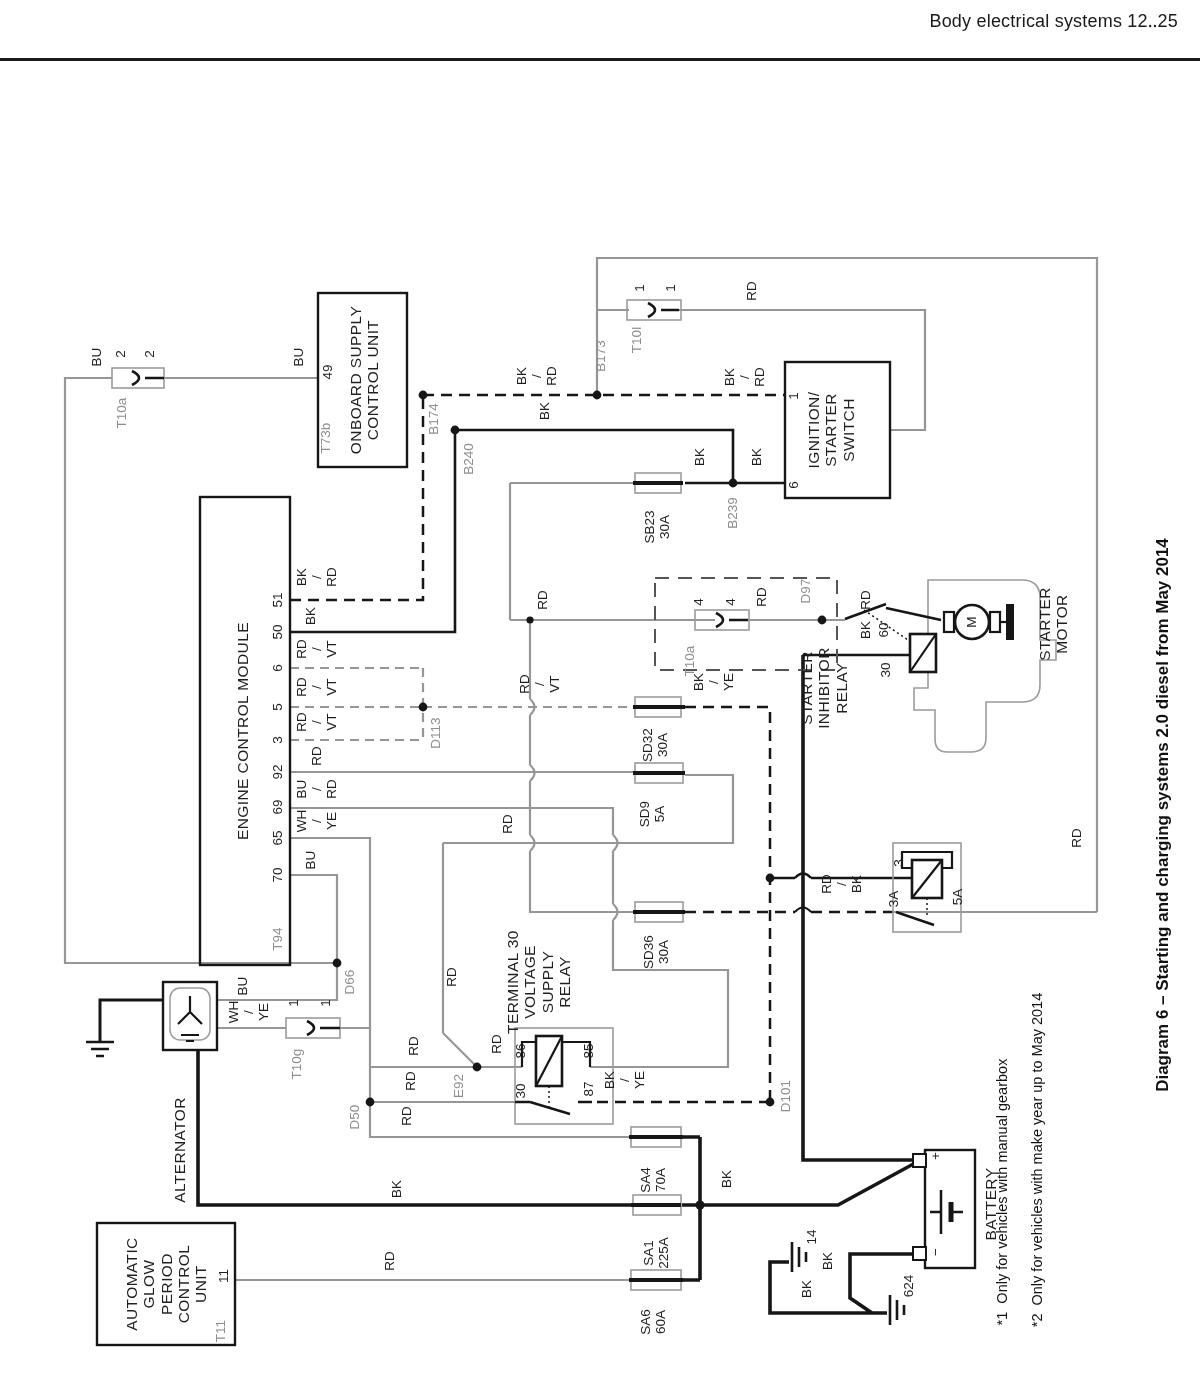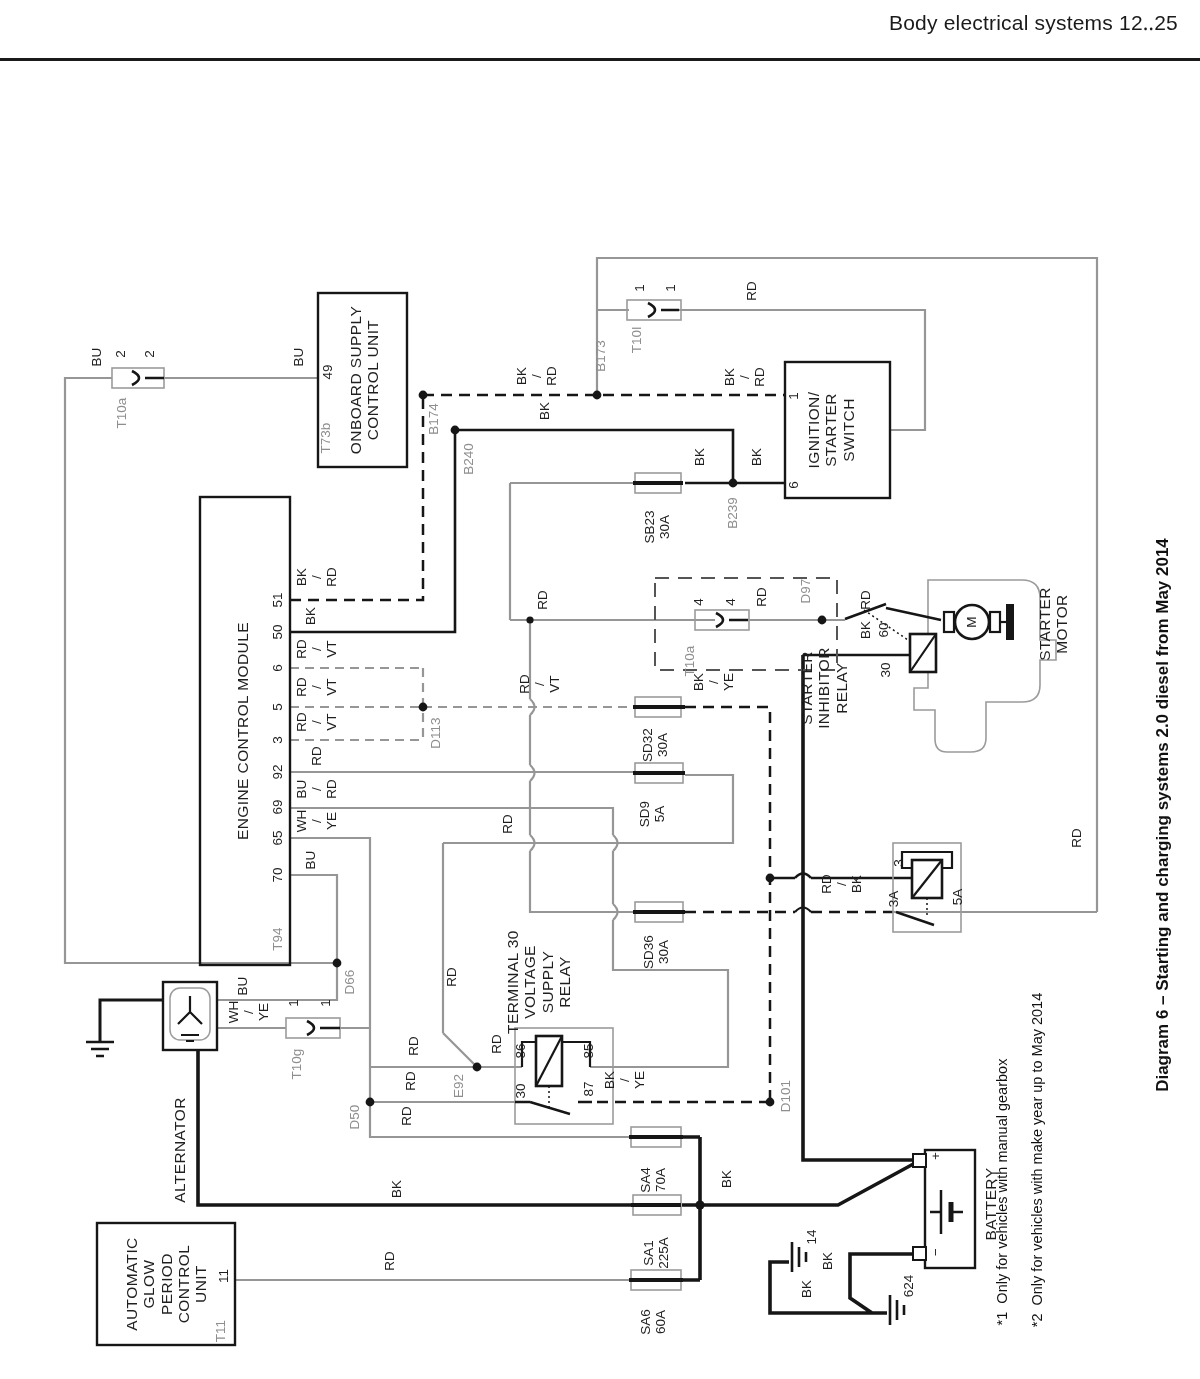--- a/index.html
+++ b/index.html
@@ -1,18 +1,18 @@
 <!DOCTYPE html>
 <html><head>
 <meta charset="utf-8">
 <style>
   html,body{margin:0;padding:0;background:#fff;}
   #page{position:relative;width:1200px;height:1379px;background:#ffffff;overflow:hidden;
         font-family:"Liberation Sans", sans-serif;}
-  #header-title{position:absolute;top:8px;right:22px;font-size:21px;color:#1a1a1a;
+  #header-title{position:absolute;top:8px;right:22px;font-size:18px;color:#1a1a1a;
         font-weight:normal;letter-spacing:0.2px;}
   #header-rule{position:absolute;left:0;top:58px;width:1200px;height:3px;background:#1a1a1a;}
   .lbl{position:absolute;transform:translate(-50%,-50%) rotate(-90deg);
        font-size:13.5px;color:#1f1f1f;white-space:pre;text-align:center;line-height:1.12;}
   .lbl.gray{color:#8e8e8e;}
   .lbl.big{font-size:15.5px;letter-spacing:0.4px;}
   .lbl.caption{font-size:17px;font-weight:bold;color:#111;}
   .lbl.note{font-size:14.5px;color:#111;}
   svg{position:absolute;left:0;top:0;}
 </style>

